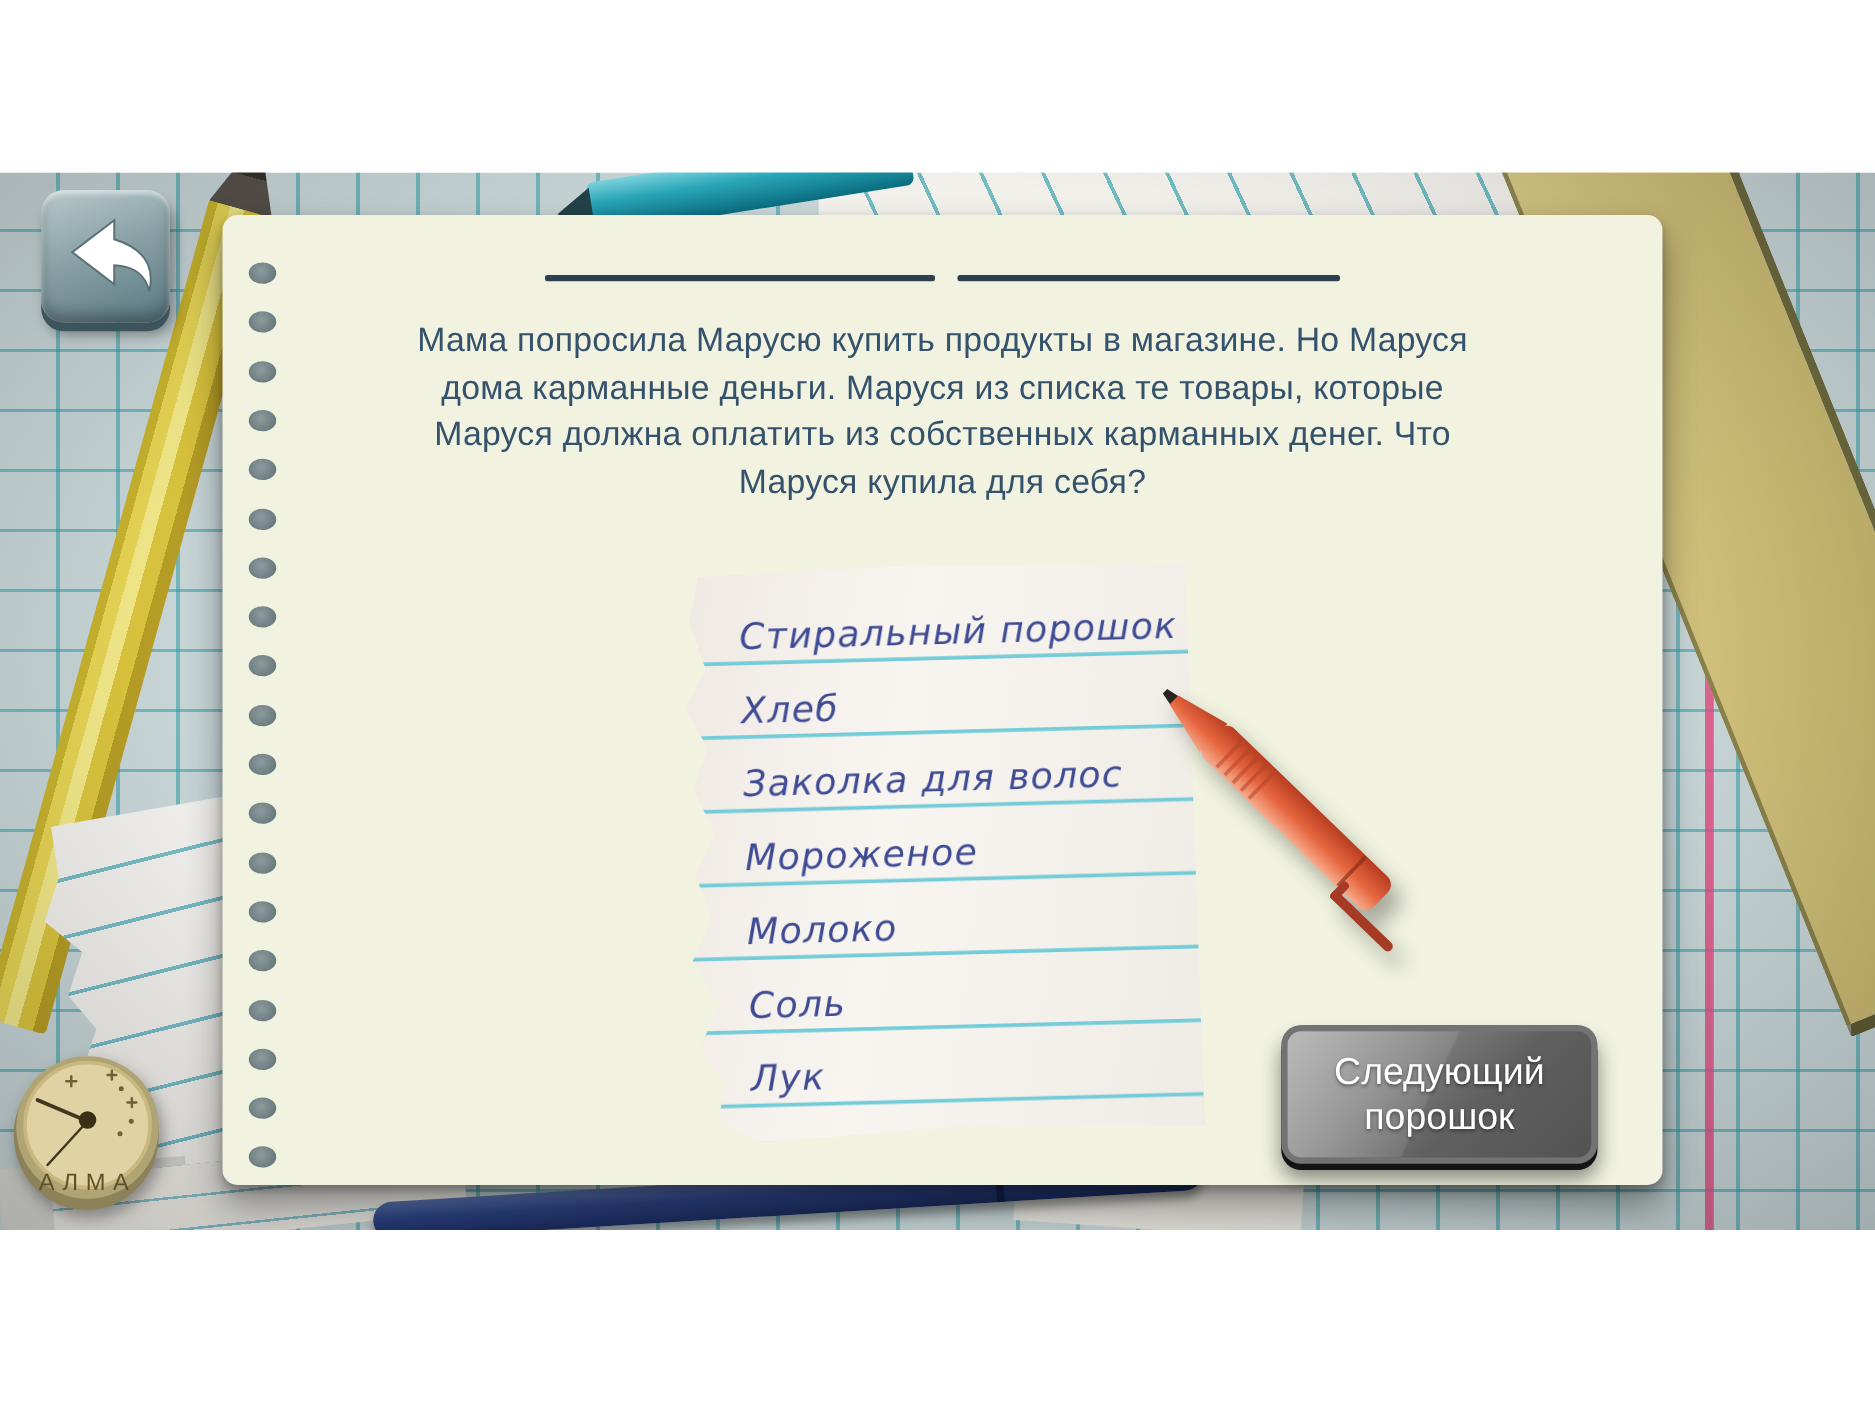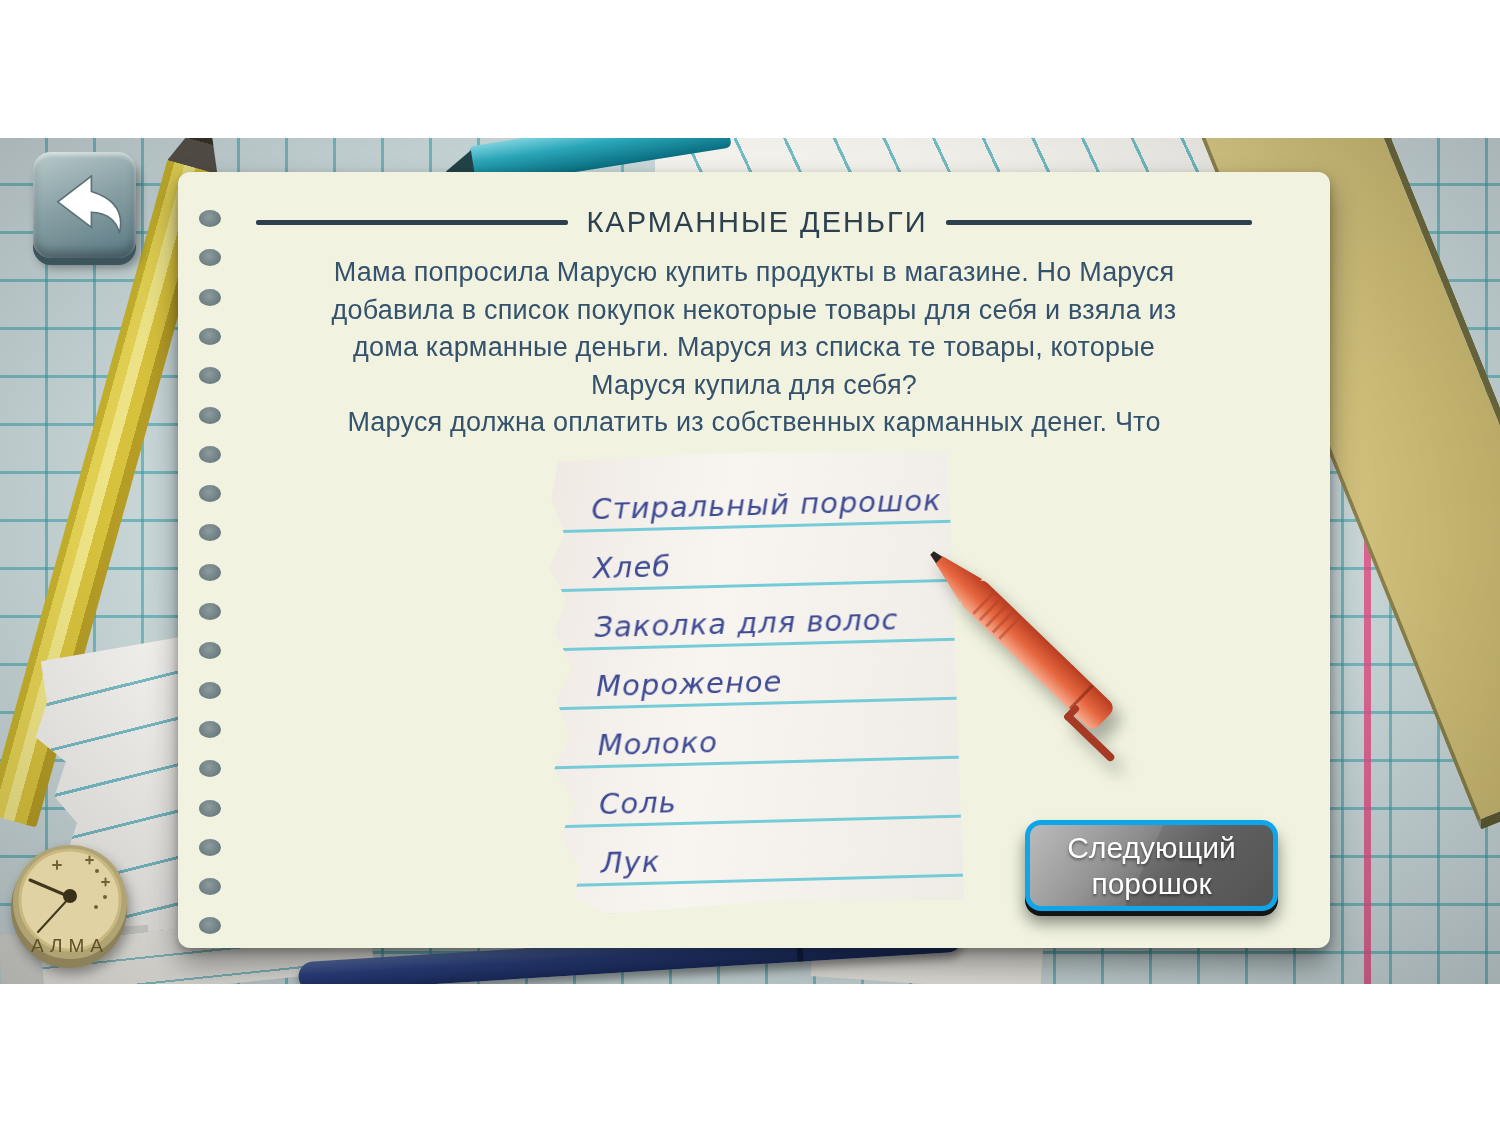--- a/index.html
+++ b/index.html
@@ -95,22 +95,22 @@
       font-size:29px;color:#3e4b94;letter-spacing:1px;white-space:nowrap;cursor:pointer;}
   .list-row::first-letter{font-size:1.35em;}
   .list-row:nth-child(1){height:76px;}
   .list-row:nth-child(n+2){height:59px;}
 
   
   .red-pen{position:absolute;left:880px;top:525px;z-index:20;
       filter:drop-shadow(8px 12px 8px rgba(0,0,0,.30));}
 
   
-  .next-btn{position:absolute;left:847px;top:648px;width:253px;height:91px;
-      border:none;padding:5px;border-radius:16px;background:#0ea5e9;cursor:pointer;
+  .next-btn{position:absolute;left:847px;top:648px;width:253px;height:111px;
+      border:none;padding:5px;border-radius:16px;background:#737373;cursor:pointer;
       box-shadow:0 5px 0 #141414, 0 12px 16px rgba(0,0,0,.45);}
   .next-face{position:relative;width:100%;height:100%;border-radius:11px;overflow:hidden;
       background:linear-gradient(135deg,#9d9d9d 0%,#7e7e7e 35%,#606060 60%,#535353 100%);
       display:flex;flex-direction:column;align-items:center;justify-content:center;}
   .next-face::before{content:'';position:absolute;inset:0;
       background:linear-gradient(115deg, rgba(255,255,255,.30) 0%, rgba(255,255,255,.10) 47%, rgba(255,255,255,0) 48%);}
   .next-line{position:relative;color:#fff;font-size:30px;line-height:36px;
       font-family:"Liberation Sans",sans-serif;text-shadow:0 2px 3px rgba(0,0,0,.45);}
 
   
@@ -164,30 +164,28 @@
     <i class="hole" style="--i:12"></i>
     <i class="hole" style="--i:13"></i>
     <i class="hole" style="--i:14"></i>
     <i class="hole" style="--i:15"></i>
     <i class="hole" style="--i:16"></i>
     <i class="hole" style="--i:17"></i>
     <i class="hole" style="--i:18"></i>
 
     <div class="title-row">
       <div class="title-rule l"></div>
-      <div class="page-title">КАРМАННЫЕ ДЕНЬГИ</div>
       <div class="title-rule r"></div>
     </div>
 
     <div class="question">
       <div>Мама попросила Марусю купить продукты в магазине. Но Маруся</div>
-      <div>добавила в список покупок некоторые товары для себя и взяла из</div>
       <div>дома карманные деньги. Маруся из списка те товары, которые</div>
+      <div>Маруся должна оплатить из собственных карманных денег. Что</div>
       <div>Маруся купила для себя?</div>
-      <div>Маруся должна оплатить из собственных карманных денег. Что</div>
     </div>
 
     <div class="list-paper">
       <div class="list-row">Стиральный порошок</div>
       <div class="list-row">Хлеб</div>
       <div class="list-row">Заколка для волос</div>
       <div class="list-row">Мороженое</div>
       <div class="list-row">Молоко</div>
       <div class="list-row">Соль</div>
       <div class="list-row">Лук</div>

